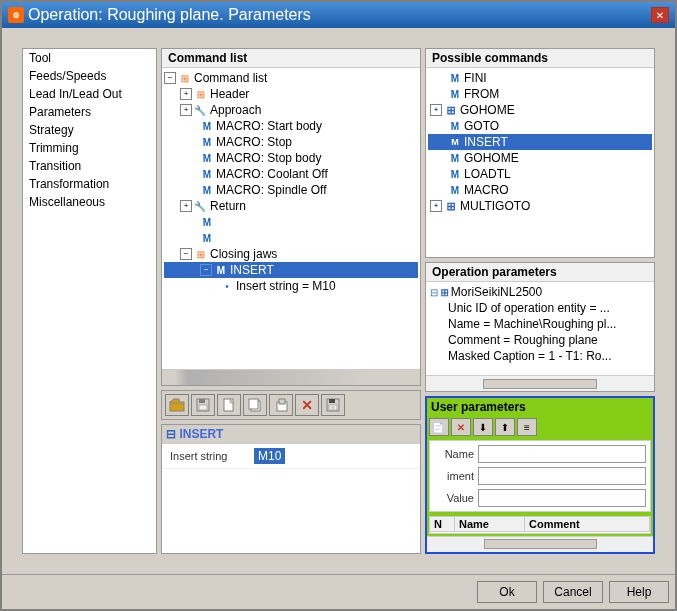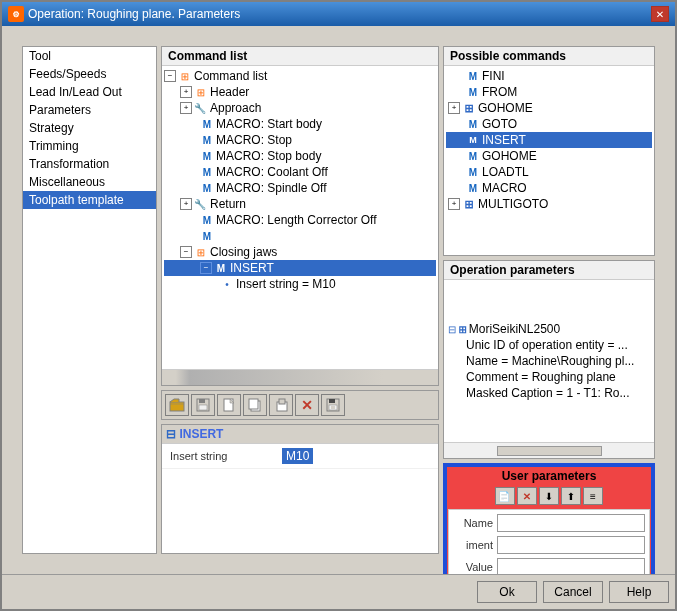--- a/index.html
+++ b/index.html
@@ -3,21 +3,21 @@
   <meta charset="utf-8">
   <style>
     * { box-sizing: border-box; margin: 0; padding: 0; font-family: 'Segoe UI', Tahoma, Arial, sans-serif; font-size: 12px; }
     body { background: #d4d0c8; width: 677px; height: 611px; overflow: hidden; }
     
     .window { width: 677px; height: 611px; background: #d4d0c8; border: 2px solid #808080; display: flex; flex-direction: column; }
     
     .title-bar { background: linear-gradient(to bottom, #4a90d9, #1a5ca8); color: white; padding: 4px 6px; display: flex; align-items: center; justify-content: space-between; flex-shrink: 0; }
     .title-bar-left { display: flex; align-items: center; gap: 4px; }
     .title-icon { width: 16px; height: 16px; background: #ff6600; border-radius: 2px; display: flex; align-items: center; justify-content: center; color: white; font-size: 8px; font-weight: bold; }
-    .title-text { color: white; font-size: 12px; }
+    .title-text { color: white; font-size: 16px; }
     .title-close { background: #c0392b; border: 1px solid #a93226; color: white; width: 18px; height: 16px; cursor: pointer; font-size: 10px; display: flex; align-items: center; justify-content: center; }
     
     .main-content { display: flex; flex: 1; overflow: hidden; padding: 20px; gap: 4px; }
     
     
     .sidebar { width: 135px; background: white; border: 1px solid #999; flex-shrink: 0; display: flex; flex-direction: column; }
     .sidebar-item { padding: 2px 6px; cursor: pointer; color: #000; }
     .sidebar-item.active { background: #316ac5; color: white; }
     
     
@@ -41,38 +41,38 @@
     
     
     .props-section { background: white; border: 1px solid #999; height: 130px; flex-shrink: 0; display: flex; flex-direction: column; }
     .props-header { background: #d4d0c8; padding: 2px 4px; border-bottom: 1px solid #ccc; font-weight: bold; color: #4169e1; }
     .props-grid { flex: 1; overflow: auto; }
     .props-row { display: flex; padding: 1px 4px; border-bottom: 1px solid #f0f0f0; }
     .props-cell { font-size: 11px; overflow: hidden; text-overflow: ellipsis; white-space: nowrap; }
     .props-cell.name { width: 80px; color: #333; }
     
     
-    .right-panel { width: 212px; display: flex; flex-direction: column; gap: 4px; flex-shrink: 0; }
+    .right-panel { width: 230px; display: flex; flex-direction: column; gap: 4px; flex-shrink: 0; }
     
     
     .possible-section { background: white; border: 1px solid #999; flex: 0 0 210px; display: flex; flex-direction: column; }
     .cmd-tree { flex: 1; overflow: auto; padding: 2px; }
     .cmd-item { display: flex; align-items: center; gap: 2px; padding: 1px 2px; cursor: pointer; }
     .cmd-item.selected { background: #316ac5; color: white; }
     .cmd-icon-box { width: 14px; height: 14px; display: flex; align-items: center; justify-content: center; font-size: 9px; flex-shrink: 0; }
     .blue-icon { color: #1565c0; font-weight: bold; font-size: 10px; }
     
     
-    .op-params-section { background: white; border: 1px solid #999; flex: 0 0 130px; display: flex; flex-direction: column; gap: 39px; }
+    .op-params-section { background: white; border: 1px solid #999; flex: 0 0 130px; display: flex; flex-direction: column; }
     .op-tree { flex: 1; overflow: auto; padding: 2px; }
     .op-item { display: flex; align-items: center; padding: 1px 2px; font-size: 11px; }
     .op-scroll-area { height: 16px; background: #f0f0f0; border-top: 1px solid #ccc; display: flex; align-items: center; }
     
     
-    .user-params-section { background: #ef4444; border: 4px solid #1d4ed8; flex: 1; display: flex; flex-direction: column; align-items: center; }
+    .user-params-section { background: #84cc16; border: 2px solid #1d4ed8; flex: 1; display: flex; flex-direction: column; }
     .user-header { padding: 2px 4px; font-weight: bold; color: #000; }
     .user-toolbar { display: flex; gap: 2px; padding: 2px; }
     .user-btn { width: 20px; height: 18px; background: #d4d0c8; border: 1px solid #808080; cursor: pointer; display: flex; align-items: center; justify-content: center; font-size: 10px; }
     .user-fields { background: white; margin: 2px; border: 1px solid #ccc; padding: 4px; display: flex; flex-direction: column; gap: 4px; }
     .field-row { display: flex; align-items: center; gap: 4px; }
     .field-label { width: 40px; font-size: 11px; color: #333; text-align: right; }
     .field-input { flex: 1; height: 18px; border: 1px solid #999; background: white; font-size: 11px; padding: 1px 2px; }
     .user-table { background: white; margin: 2px; border: 1px solid #ccc; flex: 1; }
     .user-table-header { display: flex; background: #f0f0f0; border-bottom: 1px solid #ccc; }
     .user-table-col { padding: 1px 4px; font-size: 11px; font-weight: bold; border-right: 1px solid #ccc; }
@@ -105,23 +105,23 @@
 
   <div class="main-content">
 
     <div class="sidebar">
       <div class="sidebar-item">Tool</div>
       <div class="sidebar-item">Feeds/Speeds</div>
       <div class="sidebar-item">Lead In/Lead Out</div>
       <div class="sidebar-item">Parameters</div>
       <div class="sidebar-item">Strategy</div>
       <div class="sidebar-item">Trimming</div>
+      <div class="sidebar-item">Transition</div>
       <div class="sidebar-item">Transformation</div>
       <div class="sidebar-item">Miscellaneous</div>
-      <div class="sidebar-item active">Toolpath template</div>
     </div>
 
     <div class="middle-panel">
 
       <div class="command-list-section">
         <div class="section-header">Command list</div>
         <div class="tree-container">
 
           <div class="tree-item">
             <div class="expand-btn">−</div>
@@ -167,21 +167,20 @@
           </div>
 
           <div class="tree-item" style="padding-left:16px">
             <div class="expand-btn">+</div>
             <div class="item-icon icon-orange">🔧</div>
             <span class="item-text">Return</span>
           </div>
 
           <div class="tree-item" style="padding-left:36px">
             <div class="item-icon blue-icon">M</div>
-            <span class="item-text">MACRO: Length Corrector Off</span>
           </div>
 
           <div class="tree-item" style="padding-left:36px">
             <div class="item-icon blue-icon">M</div>
           </div>
 
           <div class="tree-item" style="padding-left:16px">
             <div class="expand-btn">−</div>
             <div class="item-icon icon-orange">⊞</div>
             <span class="item-text">Closing jaws</span>
@@ -246,21 +245,21 @@
             </svg>
         </button>
       </div>
 
       <div class="props-section">
         <div class="props-header">
           <span style="color:#316ac5;font-weight:bold">⊟</span>
           <span>INSERT</span>
         </div>
         <div class="props-grid">
-          <div class="props-row" style="padding:4px 8px;align-items:center;gap:28px;">
+          <div class="props-row" style="padding:4px 8px;align-items:center;">
             <div class="props-cell name">Insert string</div>
             <div style="flex:1;padding:1px 4px;">
               <span style="background:#316ac5;color:white;padding:1px 4px;font-size:12px">M10</span>
             </div>
           </div>
         </div>
       </div>
 
     </div>
 

